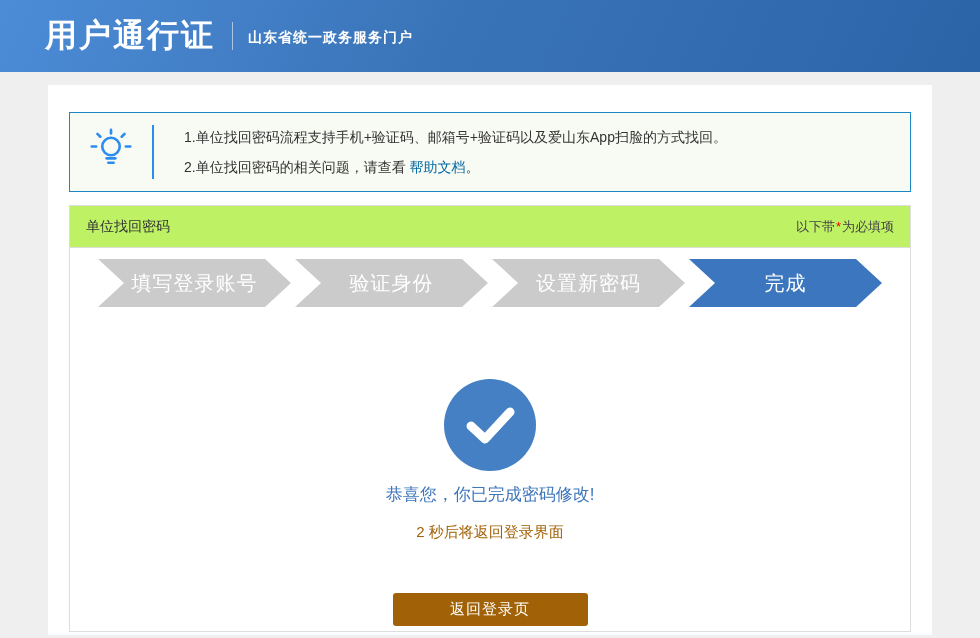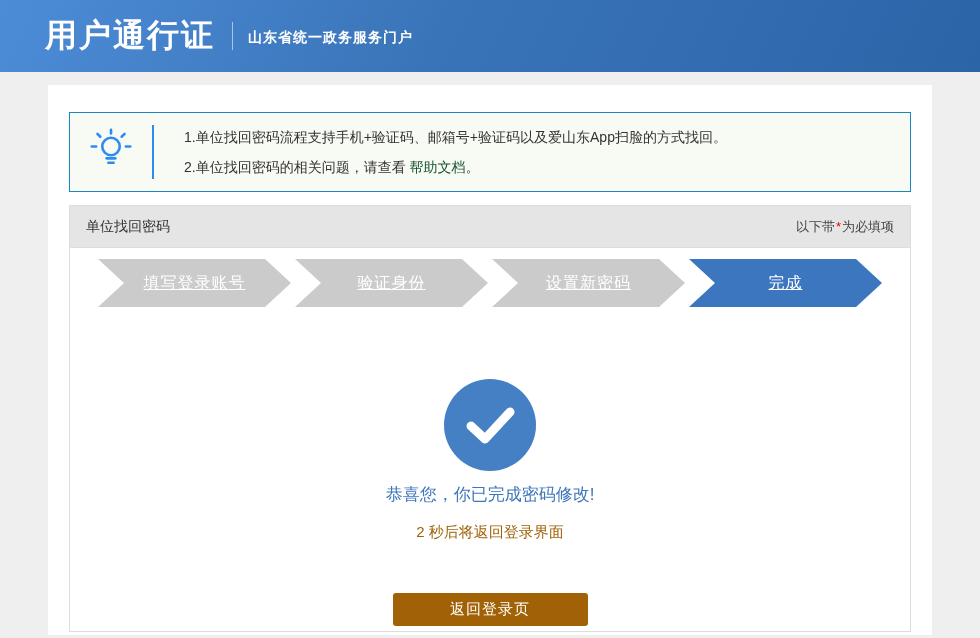--- a/index.html
+++ b/index.html
@@ -67,34 +67,34 @@
     width: 2px;
     height: 54px;
     background: #2d8cf0;
   }
   .notice-text {
     margin-left: 30px;
     font-size: 14px;
     color: #333;
   }
   .notice-text p { line-height: 30px; }
-  .help-link { color: #14532d; text-decoration: none; cursor: pointer; }
+  .help-link { color: #0369a1; text-decoration: none; cursor: pointer; }
 
   
   .section-panel {
     position: relative;
     top: 27px;
     margin: 13px 21px 0;
     height: 427px;
     border: 1px solid #ddd;
     background: #fff;
   }
   .section-header {
     height: 42px;
-    background: #e5e5e5;
+    background: #bef264;
     border-bottom: 1px solid #ddd;
     display: flex;
     justify-content: space-between;
     align-items: center;
     padding: 0 16px;
     font-size: 14px;
   }
   .section-title { color: #333; }
   .required-hint { color: #444; font-size: 13px; }
   .required-star { color: #f20000; margin: 0 1px; }
@@ -104,27 +104,26 @@
     display: flex;
     gap: 4px;
     width: 784px;
     margin: 11px auto 0;
     height: 48px;
   }
   .step {
     flex: 1;
     background: #cbcbcb;
     color: #fff;
-    font-size: 16px;
+    font-size: 20px;
     display: flex;
     align-items: center;
     justify-content: center;
     clip-path: polygon(0 0, calc(100% - 26px) 0, 100% 50%, calc(100% - 26px) 100%, 0 100%, 26px 50%);
     letter-spacing: 1px;
-    text-decoration: underline;
   }
   .step.active { background: #3b76be; }
 
   
   .result-area { text-align: center; }
   .check-wrap { margin-top: 72px; height: 92px; }
   .result-message {
     margin-top: 12px;
     font-size: 17px;
     line-height: 24px;

